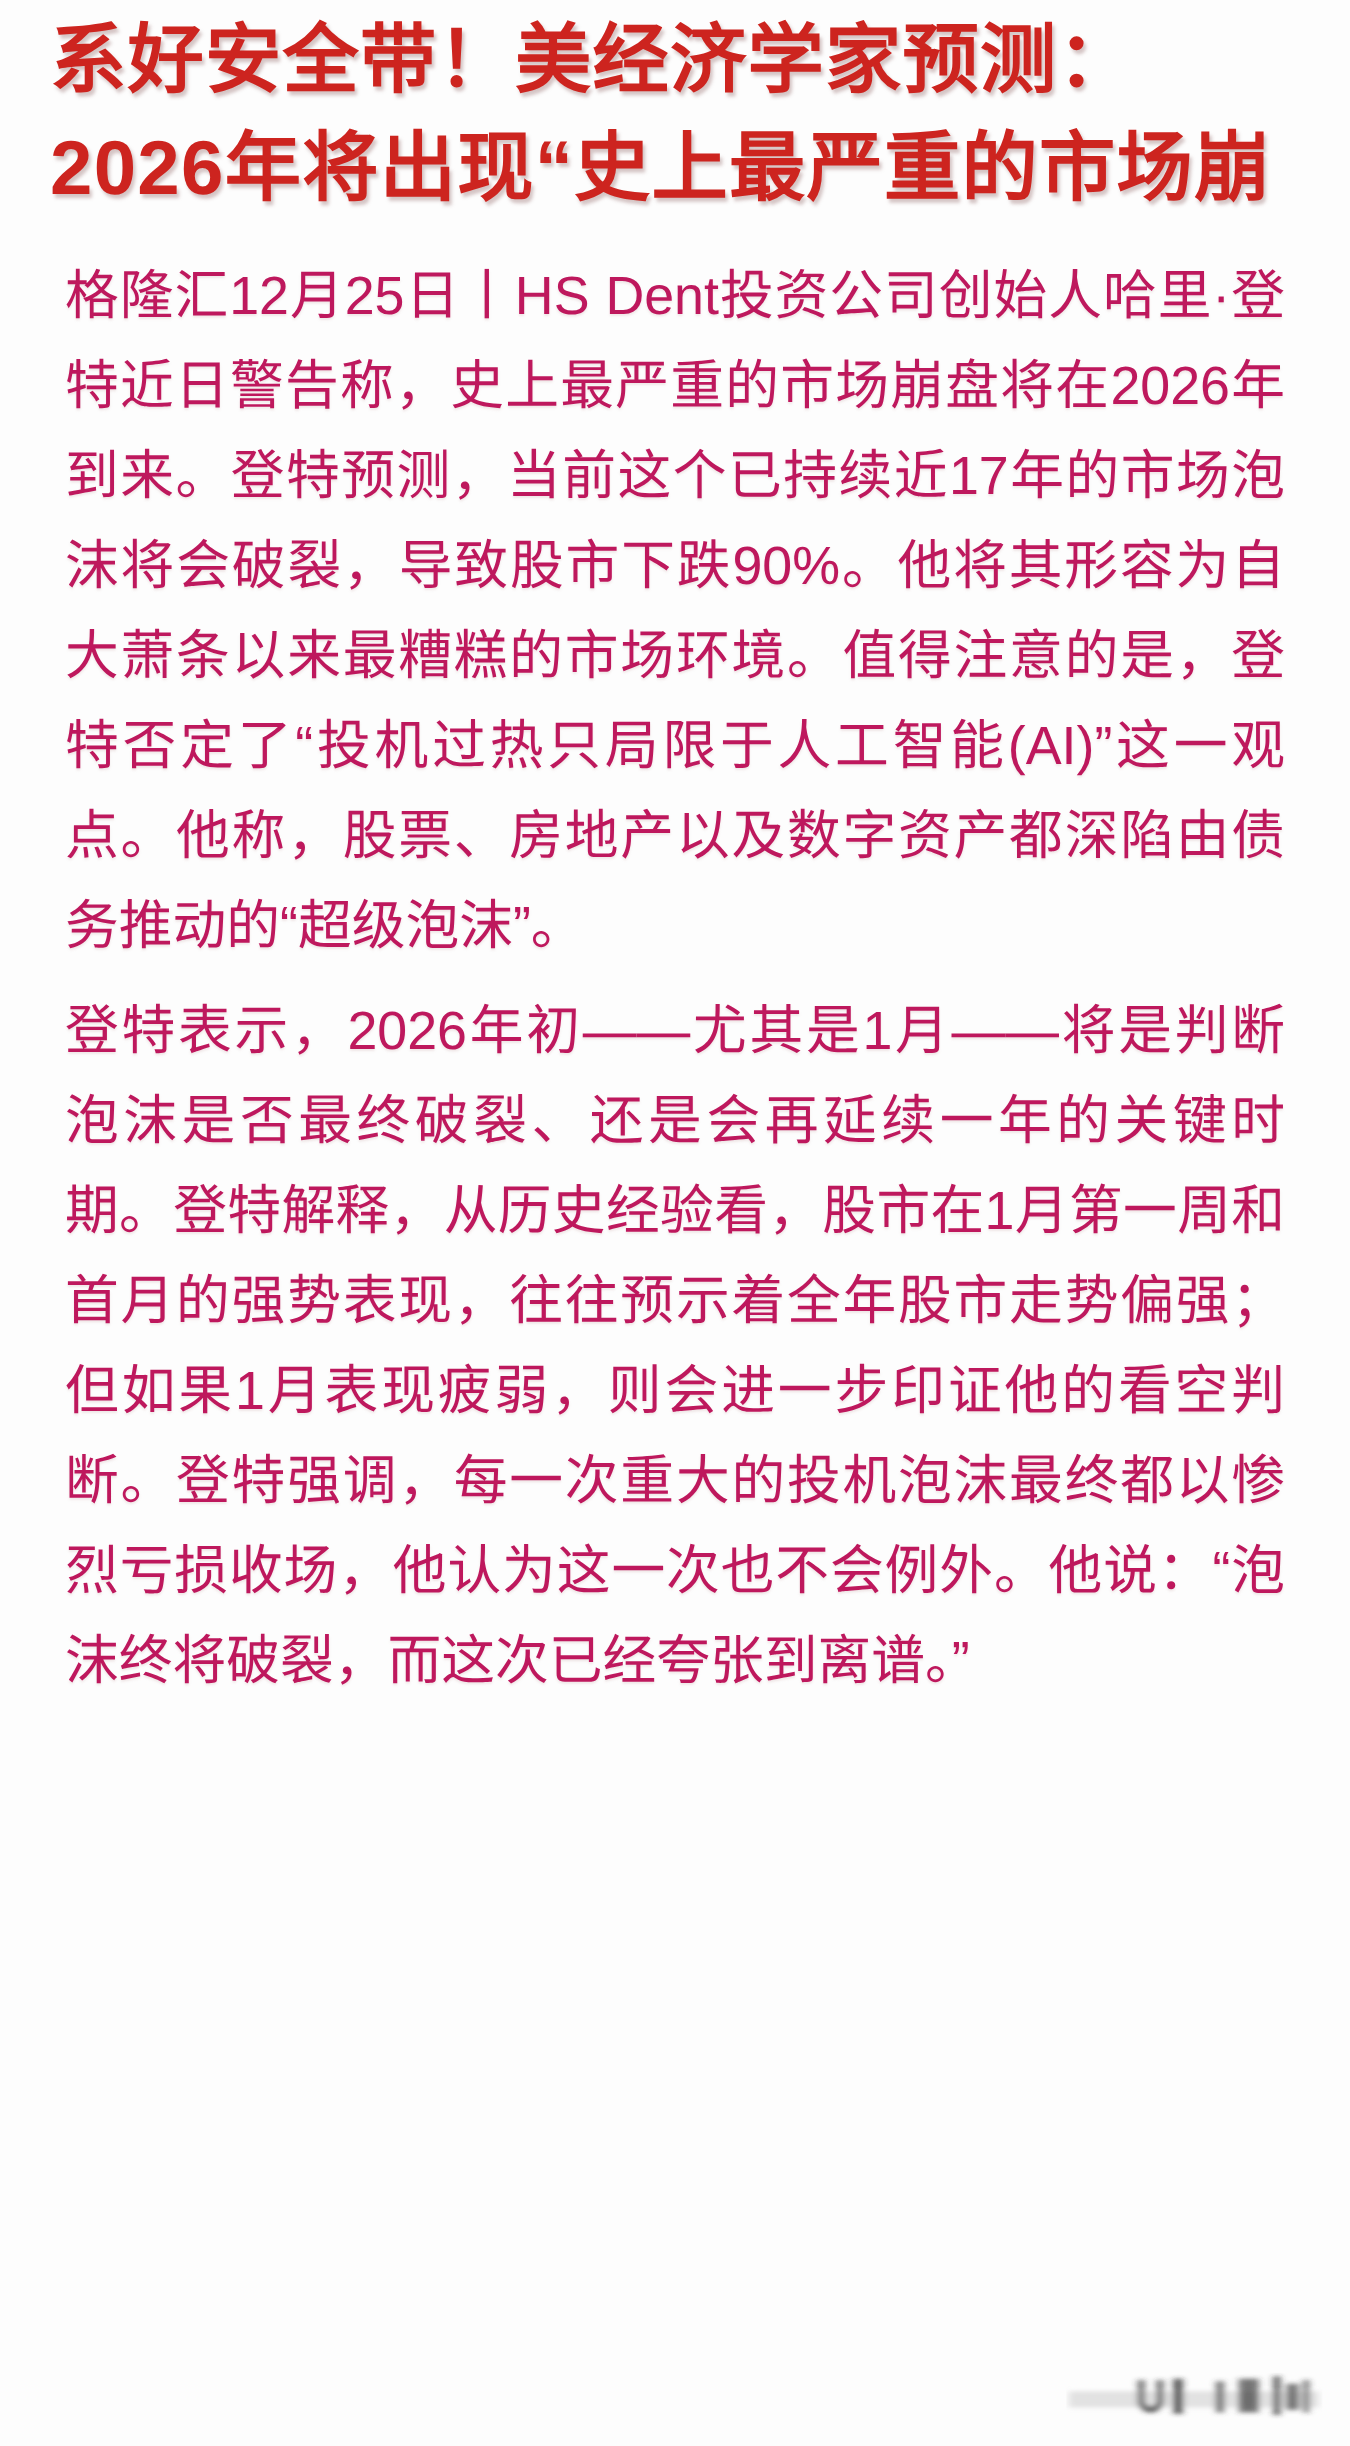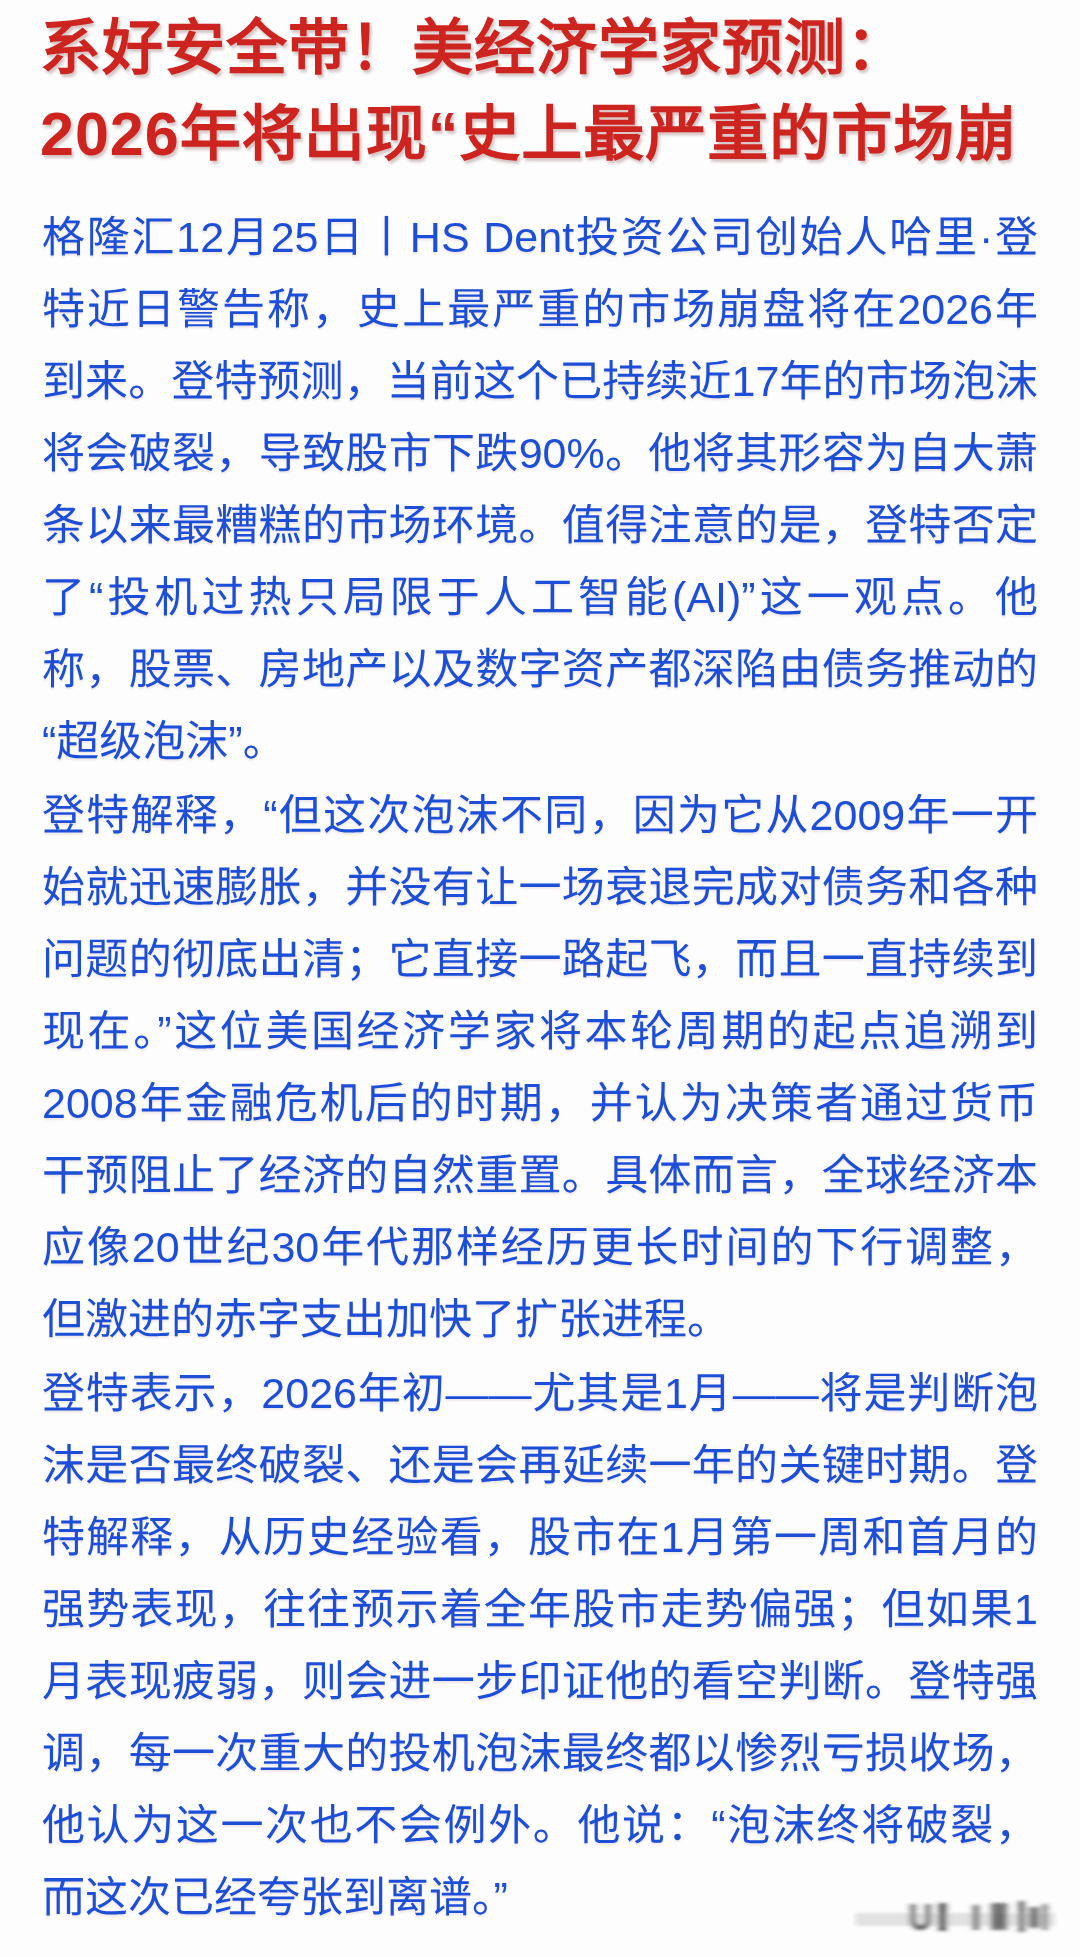--- a/index.html
+++ b/index.html
@@ -29,26 +29,26 @@
     font-weight: 700;
     letter-spacing: 1px;
     color: #cd241f;
     text-shadow: 2px 3px 3px rgba(150, 110, 110, 0.40);
   }
   .article-body {
     margin-top: 24px;
     width: 1000px;
   }
   .article-body p {
-    margin: 2px;
+    margin: 12px;
     min-height: 576px;
     font-size: 43px;
     line-height: 72px;
     font-weight: 400;
-    color: #1d4ed8;
+    color: #be185d;
     text-align: justify;
     text-justify: inter-ideograph;
     overflow: hidden;
     text-shadow: 0 2px 2px rgba(190, 150, 150, 0.22);
   }
   .watermark {
     position: absolute;
     left: 853px;
     top: 1898px;
     width: 205px;
@@ -58,21 +58,20 @@
 </style>
 </head>
 <body>
 
 <div class="page">
 
   <h1 class="headline">系好安全带！美经济学家预测：2026年将出现“史上最严重的市场崩盘”</h1>
 
   <div class="article-body">
     <p>格隆汇12月25日丨HS Dent投资公司创始人哈里·登特近日警告称，史上最严重的市场崩盘将在2026年到来。登特预测，当前这个已持续近17年的市场泡沫将会破裂，导致股市下跌90%。他将其形容为自大萧条以来最糟糕的市场环境。值得注意的是，登特否定了“投机过热只局限于人工智能(AI)”这一观点。他称，股票、房地产以及数字资产都深陷由债务推动的“超级泡沫”。</p>
-    <p>登特解释，“但这次泡沫不同，因为它从2009年一开始就迅速膨胀，并没有让一场衰退完成对债务和各种问题的彻底出清；它直接一路起飞，而且一直持续到现在。”这位美国经济学家将本轮周期的起点追溯到2008年金融危机后的时期，并认为决策者通过货币干预阻止了经济的自然重置。具体而言，全球经济本应像20世纪30年代那样经历更长时间的下行调整，但激进的赤字支出加快了扩张进程。</p>
     <p>登特表示，2026年初——尤其是1月——将是判断泡沫是否最终破裂、还是会再延续一年的关键时期。登特解释，从历史经验看，股市在1月第一周和首月的强势表现，往往预示着全年股市走势偏强；但如果1月表现疲弱，则会进一步印证他的看空判断。登特强调，每一次重大的投机泡沫最终都以惨烈亏损收场，他认为这一次也不会例外。他说：“泡沫终将破裂，而这次已经夸张到离谱。”</p>
   </div>
 
   <div class="watermark">
     <svg width="205" height="40" viewBox="0 0 205 40" xmlns="http://www.w3.org/2000/svg" aria-hidden="true">
       <defs>
         <filter id="wblur" x="-20%" y="-60%" width="140%" height="220%">
           <feGaussianBlur stdDeviation="3 1.6"></feGaussianBlur>
         </filter>
       </defs>

